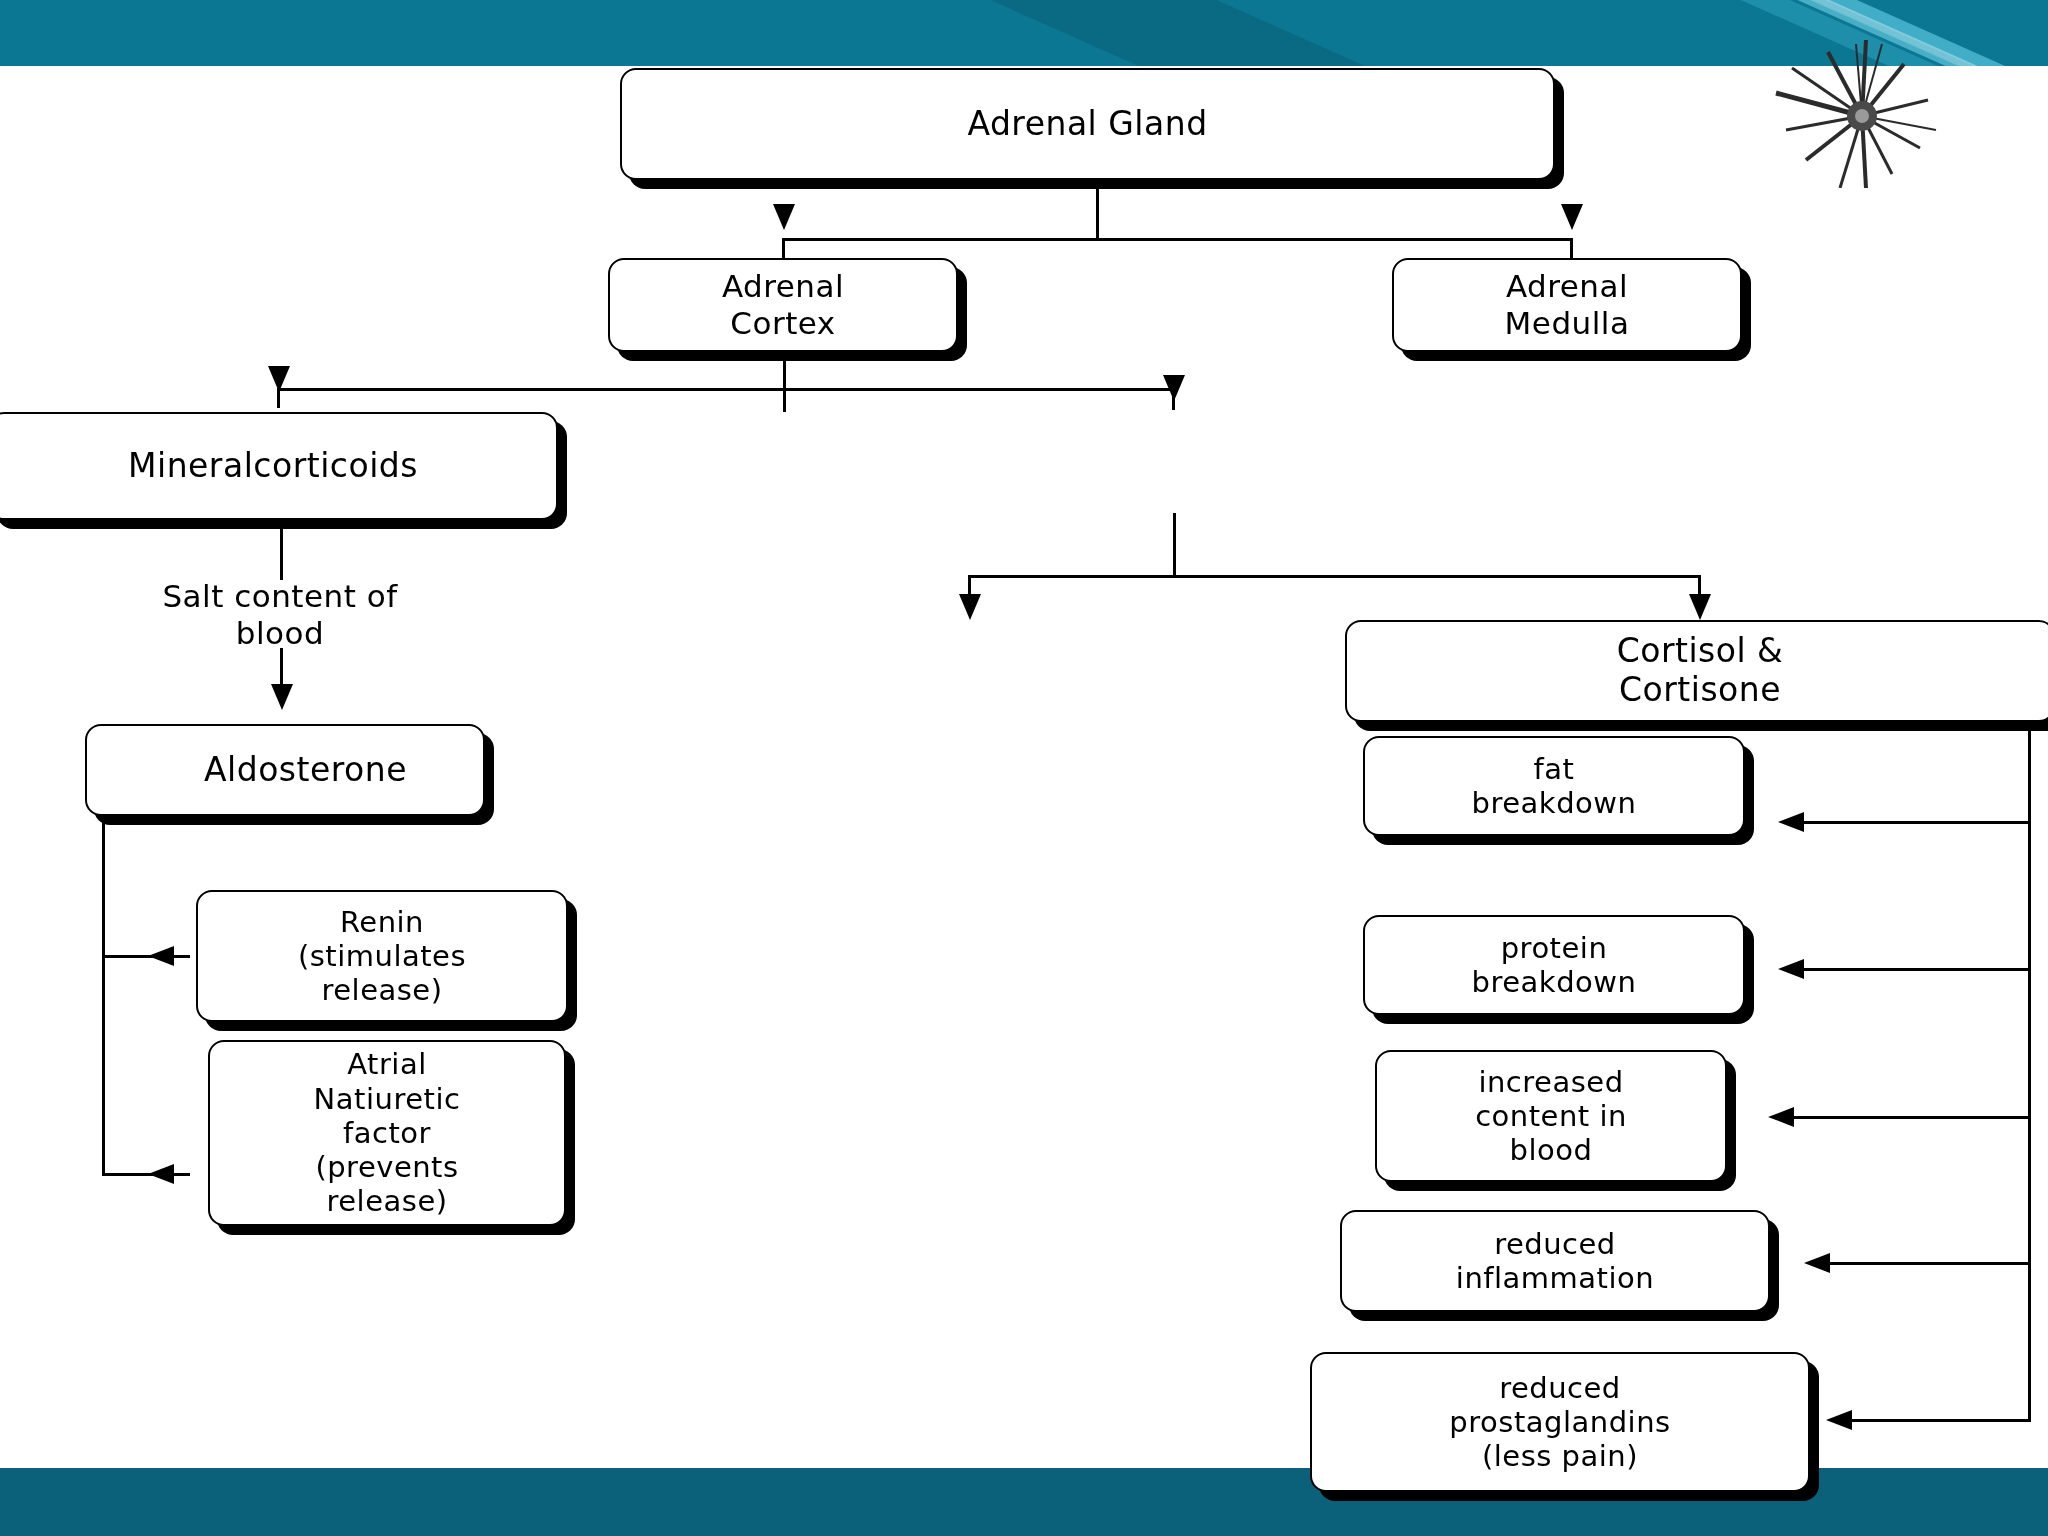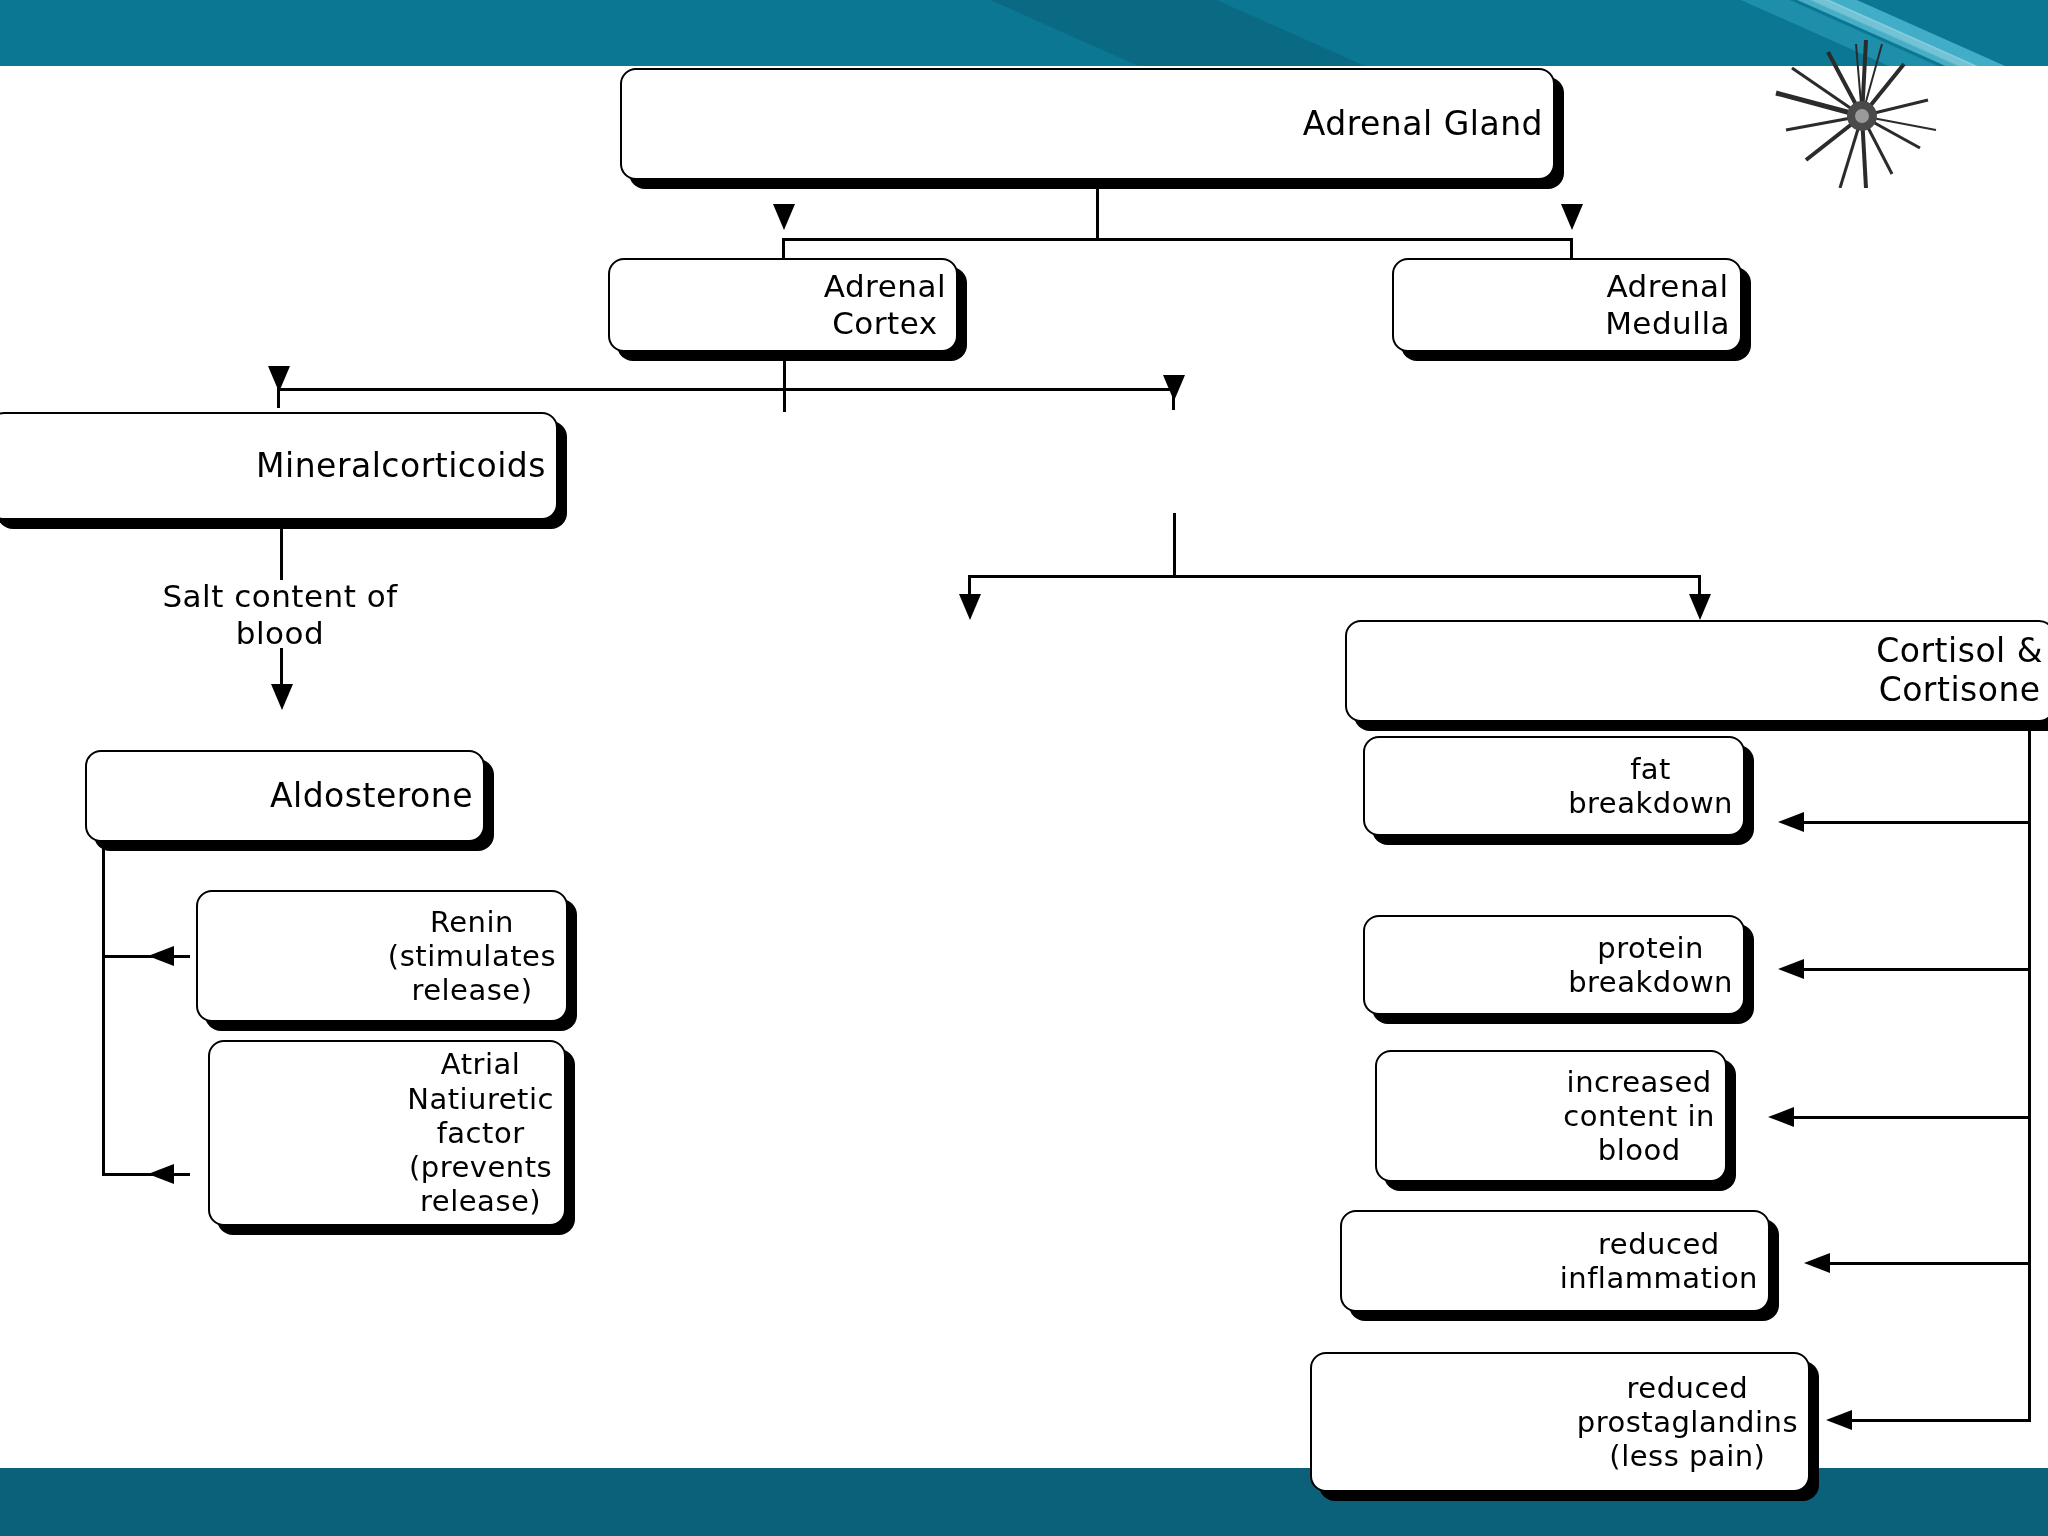--- a/index.html
+++ b/index.html
@@ -52,21 +52,21 @@
   .starburst{position:absolute;left:1770px;top:38px;width:180px;height:150px;}
 
   
   .node{
     position:absolute;
     box-sizing:border-box;
     background:#ffffff;
     border:2px solid #000;
     border-radius:16px;
     box-shadow:9px 9px 0 0 #000;
-    display:flex;align-items:center;justify-content:flex-end;
+    display:flex;align-items:center;justify-content:center;
     text-align:center;
     color:#000;
     letter-spacing:.5px;
     line-height:1.18;
     font-weight:400;
     z-index:5;
   }
   .node span{display:block;padding:0 10px;white-space:pre-line;}
 
   
@@ -199,21 +199,21 @@
   <div class="node t-xl" style="left:-12px;top:412px;width:570px;height:108px;">
     <span>Mineralcorticoids</span>
   </div>
 
 
   <div class="freelabel" style="left:60px;top:578px;width:440px;">
     <span style="white-space:pre-line;">Salt content of
 blood</span>
   </div>
 
-  <div class="node t-xl" style="left:85px;top:750px;width:400px;height:92px;padding-left:41px;">
+  <div class="node t-xl" style="left:85px;top:724px;width:400px;height:92px;padding-left:41px;">
     <span>Aldosterone</span>
   </div>
 
   <div class="node t-md" style="left:196px;top:890px;width:372px;height:132px;">
     <span>Renin
 (stimulates
 release)</span>
   </div>
 
   <div class="node t-md" style="left:208px;top:1040px;width:358px;height:186px;">

